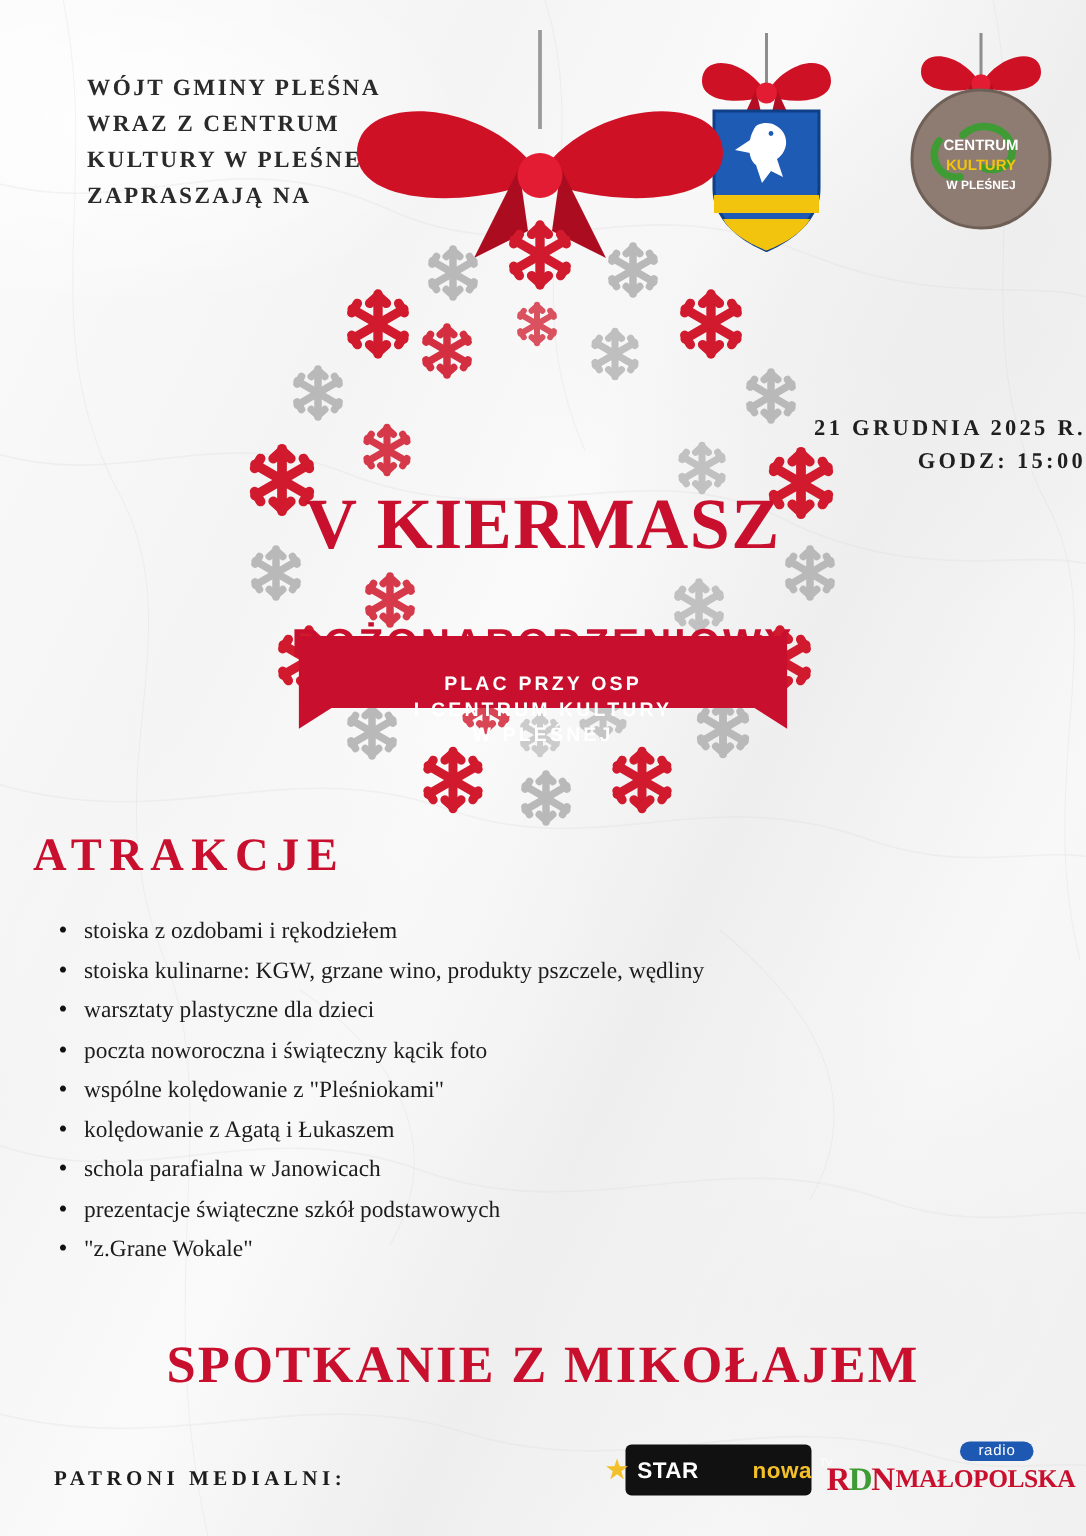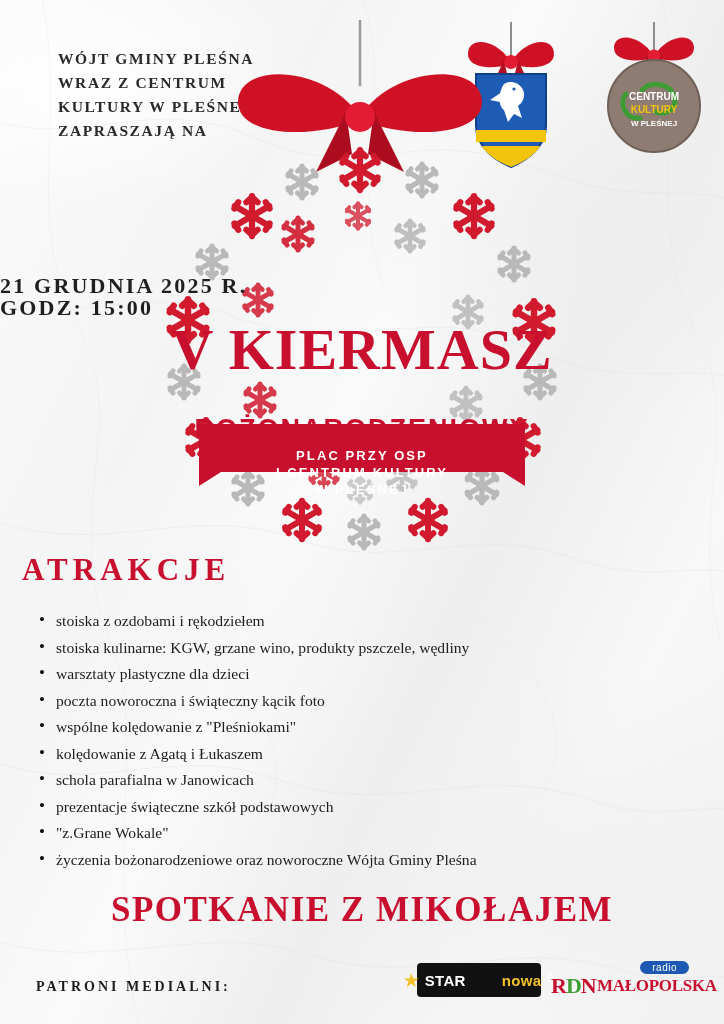--- a/index.html
+++ b/index.html
@@ -26,29 +26,29 @@
     position:absolute;left:58px;top:47px;
     font-family:"Liberation Serif", serif;
     font-size:15.5px;letter-spacing:1.6px;line-height:24px;
     color:#2a2a2a;font-weight:700;text-transform:uppercase;
     white-space:pre-line;
   }
   
   #bauble{position:absolute;left:110px;top:20px;width:500px;height:560px;}
   
   #date-line{
-    position:absolute;left:0;right:0;top:275px;text-align:left;
-    font-family:"Liberation Serif", serif;
-    font-size:22px;letter-spacing:2.2px;color:#1f1f1f;font-weight:600;
+    position:absolute;left:0;right:0;top:275px;text-align:right;
+    font-family:"Liberation Serif", serif;
+    font-size:15px;letter-spacing:2.2px;color:#1f1f1f;font-weight:600;
     line-height:22px;white-space:pre-line;
   }
   #title-main{
     position:absolute;left:0;right:0;top:320px;text-align:center;
     font-family:"Liberation Serif", serif;
-    font-weight:700;font-size:58px;letter-spacing:1px;color:#c8102e;
+    font-weight:700;font-size:48px;letter-spacing:1px;color:#c8102e;
     line-height:60px;
   }
   #title-sub{
     position:absolute;left:0;right:0;top:378px;text-align:center;
     font-family:"Liberation Sans", sans-serif;
     font-weight:700;font-size:27px;letter-spacing:2px;color:#c8102e;margin-top:36px;
   }
   
   #place-banner{
     position:absolute;left:50%;transform:translateX(-50%);
@@ -312,21 +312,20 @@
   <ul id="attractions-list">
     <li>stoiska z ozdobami i rękodziełem</li>
     <li>stoiska kulinarne: KGW, grzane wino, produkty pszczele, wędliny</li>
     <li>warsztaty plastyczne dla dzieci</li>
     <li>poczta noworoczna i świąteczny kącik foto</li>
     <li>wspólne kolędowanie z "Pleśniokami"</li>
     <li>kolędowanie z Agatą i Łukaszem</li>
     <li>schola parafialna w Janowicach</li>
     <li>prezentacje świąteczne szkół podstawowych</li>
     <li>"z.Grane Wokale"</li>
-    <li>życzenia bożonarodzeniowe oraz noworoczne Wójta Gminy Pleśna</li>
   </ul>
 
   <div id="meeting">SPOTKANIE Z MIKOŁAJEM</div>
   <div id="patrons-label">PATRONI MEDIALNI:</div>
 
   <div id="logo-starnowa">
     <span class="star">★</span>
     <span class="word"><span>STAR</span><b>nowa</b></span>
     <span class="tv">TV</span>
   </div>

